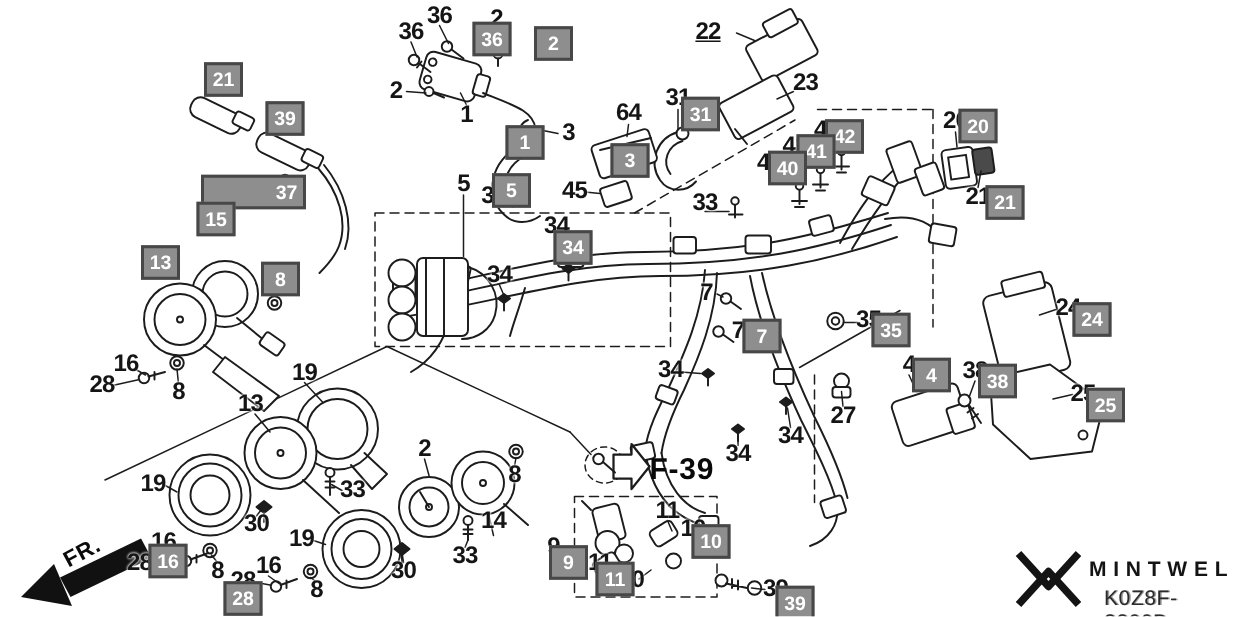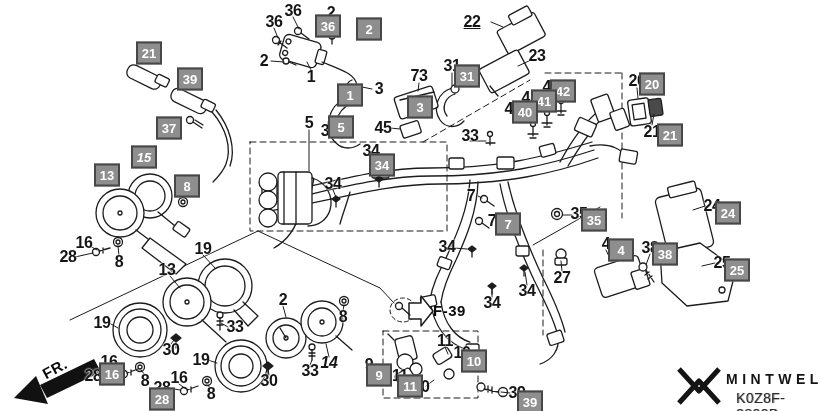--- a/index.html
+++ b/index.html
@@ -8,21 +8,21 @@
   #art-svg{position:absolute;inset:0;}
   .callout{position:absolute;transform:translate(-50%,-50%);font-weight:bold;line-height:1;
            user-select:none;white-space:nowrap;}
   .callout.plain{font-size:16px;color:#151515;letter-spacing:-0.5px;
            text-shadow:0 0 2px #fff,0 0 2px #fff;}
   .callout.box{width:22px;height:19px;background:#8e8e8e;border:2px solid #474747;
            color:#ffffff;font-size:13px;display:flex;align-items:center;justify-content:center;
            box-sizing:content-box;}
   .fr-label{position:absolute;left:42px;top:360px;font-weight:bold;font-size:15px;color:#0a0a0a;
            transform:rotate(-28deg);letter-spacing:0.5px;}
-  .f39-label{position:absolute;left:433px;top:302px;font-weight:bold;font-size:15px;color:#0a0a0a;
+  .f39-label{position:absolute;left:433px;top:302px;font-weight:bold;font-size:20px;color:#0a0a0a;
            letter-spacing:0.5px;cursor:pointer;}
   .brand-name{position:absolute;left:726px;top:371px;font-weight:bold;font-size:14px;color:#141414;
            letter-spacing:4.5px;}
   .part-code{position:absolute;left:736px;top:390px;font-size:14px;color:#2b2b2b;
            letter-spacing:0.4px;text-shadow:1px 0 0 rgba(40,40,40,0.45);}
 </style>
 </head>
 <body>
 
 <div id="stage">
@@ -298,21 +298,21 @@
     </g>
   </svg>
 
   <div style="position:absolute;inset:0;">
       <div class="callout plain" style="left: 274px; top: 22px;">36</div>
       <div class="callout plain" style="left: 293px; top: 11px;">36</div>
       <div class="callout plain" style="left: 331px; top: 13px;">2</div>
       <div class="callout plain" style="left: 264px; top: 61px;">2</div>
       <div class="callout plain" style="left: 311px; top: 77px;">1</div>
       <div class="callout plain" style="left: 379px; top: 89px;">3</div>
-      <div class="callout plain" style="left: 419px; top: 76px;">73</div>
+      <div class="callout plain" style="left: 419px; top: 76px;">64</div>
       <div class="callout plain" style="left: 452px; top: 66px;">31</div>
       <div class="callout plain" style="left: 472px; top: 22px; text-decoration: underline;">22</div>
       <div class="callout plain" style="left: 537px; top: 56px;">23</div>
       <div class="callout plain" style="left: 551px; top: 87px;">42</div>
       <div class="callout plain" style="left: 530px; top: 98px;">41</div>
       <div class="callout plain" style="left: 513px; top: 109px;">40</div>
       <div class="callout plain" style="left: 470px; top: 136px;">33</div>
       <div class="callout plain" style="left: 637px; top: 81px;">20</div>
       <div class="callout plain" style="left: 652px; top: 132px;">21</div>
       <div class="callout plain" style="left: 309px; top: 123px;">5</div>
@@ -335,21 +335,21 @@
       <div class="callout plain" style="left: 68px; top: 257px;">28</div>
       <div class="callout plain" style="left: 119px; top: 262px;">8</div>
       <div class="callout plain" style="left: 203px; top: 249px;">19</div>
       <div class="callout plain" style="left: 167px; top: 270px;">13</div>
       <div class="callout plain" style="left: 283px; top: 300px;">2</div>
       <div class="callout plain" style="left: 235px; top: 327px;">33</div>
       <div class="callout plain" style="left: 343px; top: 317px;">8</div>
       <div class="callout plain" style="left: 102px; top: 323px;">19</div>
       <div class="callout plain" style="left: 171px; top: 350px;">30</div>
       <div class="callout plain" style="left: 201px; top: 360px;">19</div>
-      <div class="callout plain" style="left: 329px; top: 363px; font-style: italic;">14</div>
+      <div class="callout plain" style="left: 329px; top: 348px;">14</div>
       <div class="callout plain" style="left: 310px; top: 371px;">33</div>
       <div class="callout plain" style="left: 269px; top: 381px;">30</div>
       <div class="callout plain" style="left: 109px; top: 362px;">16</div>
       <div class="callout plain" style="left: 93px; top: 376px;">28</div>
       <div class="callout plain" style="left: 145px; top: 381px;">8</div>
       <div class="callout plain" style="left: 179px; top: 378px;">16</div>
       <div class="callout plain" style="left: 162px; top: 388px;">28</div>
       <div class="callout plain" style="left: 211px; top: 394px;">8</div>
       <div class="callout plain" style="left: 369px; top: 365px;">9</div>
       <div class="callout plain" style="left: 445px; top: 341px;">11</div>
@@ -357,22 +357,22 @@
       <div class="callout plain" style="left: 400px; top: 376px;">11</div>
       <div class="callout plain" style="left: 421px; top: 387px;">10</div>
       <div class="callout plain" style="left: 517px; top: 393px;">39</div>
       <div class="callout box" style="left: 328px; top: 26px;">36</div>
       <div class="callout box" style="left: 369px; top: 29px;">2</div>
       <div class="callout box" style="left: 350px; top: 95px;">1</div>
       <div class="callout box" style="left: 420px; top: 107px;">3</div>
       <div class="callout box" style="left: 341px; top: 127px;">5</div>
       <div class="callout box" style="left: 149px; top: 53px;">21</div>
       <div class="callout box" style="left: 190px; top: 79px;">39</div>
-      <div class="callout box" style="left: 169px; top: 128px;">37</div>
-      <div class="callout box" style="left: 144px; top: 157px; font-style: italic;">15</div>
+      <div class="callout box" style="left: 169px; top: 128px; padding-left: 44px;">37</div>
+      <div class="callout box" style="left: 144px; top: 146px;">15</div>
       <div class="callout box" style="left: 107px; top: 175px;">13</div>
       <div class="callout box" style="left: 187px; top: 186px;">8</div>
       <div class="callout box" style="left: 467px; top: 76px;">31</div>
       <div class="callout box" style="left: 563px; top: 91px;">42</div>
       <div class="callout box" style="left: 544px; top: 101px;">41</div>
       <div class="callout box" style="left: 525px; top: 112px;">40</div>
       <div class="callout box" style="left: 652px; top: 84px;">20</div>
       <div class="callout box" style="left: 670px; top: 135px;">21</div>
       <div class="callout box" style="left: 382px; top: 165px;">34</div>
       <div class="callout box" style="left: 508px; top: 224px;">7</div>

